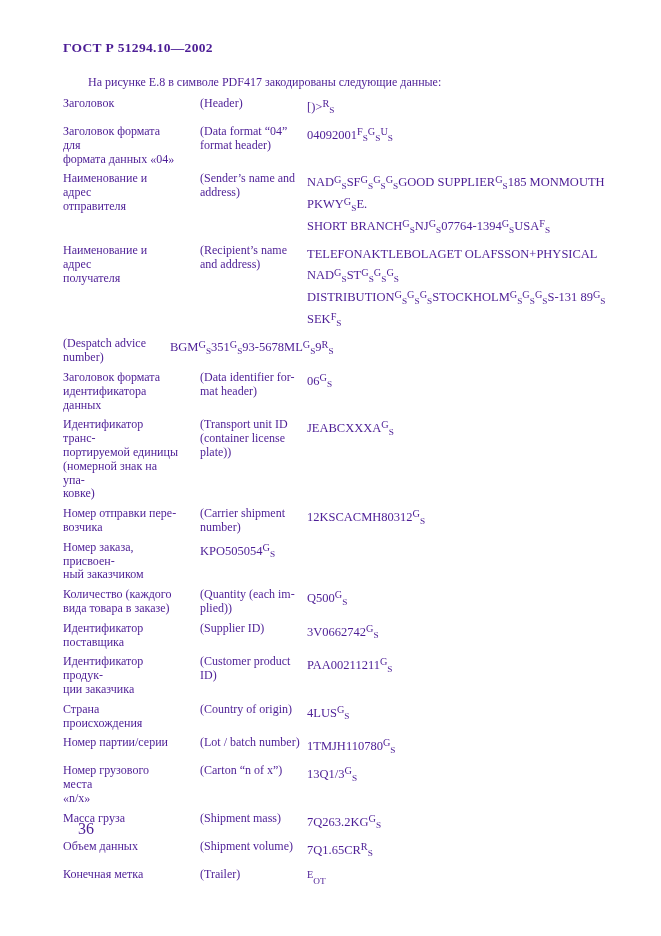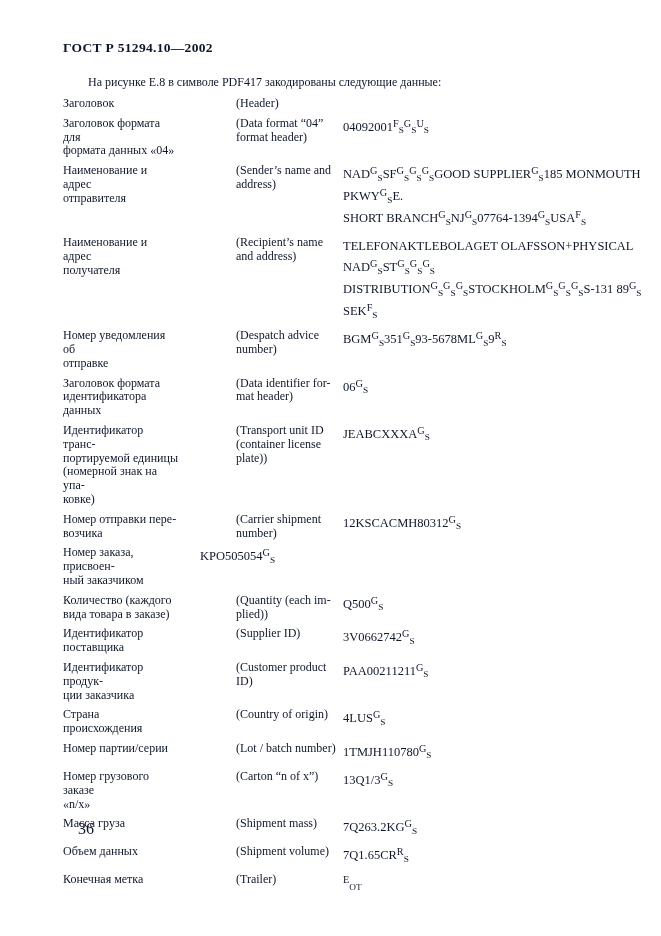--- a/index.html
+++ b/index.html
@@ -7,21 +7,21 @@
     padding: 0;
     background: #e8e8e8;
   }
   .page {
     position: relative;
     width: 661px;
     height: 936px;
     margin: 0 auto;
     background: #ffffff;
     font-family: "Liberation Serif", serif;
-    color: #0f172a;
+    color: #4c1d95;
     overflow: hidden;
   }
   .doc-header {
     position: absolute;
     left: 63px;
     top: 40px;
     font-size: 13.5px;
     font-weight: bold;
     letter-spacing: 0.3px;
   }
@@ -54,21 +54,20 @@
     box-sizing: border-box;
   }
   .col-en {
     width: 107px;
     flex-shrink: 0;
     font-size: 12px;
     line-height: 13.8px;
     white-space: pre-line;
     padding-right: 4px;
     box-sizing: border-box;
-    margin-left: 36px;
   }
   .col-val {
     flex: 1;
     font-size: 12.5px;
   }
   .val-line {
     line-height: 21px;
     min-height: 21px;
     white-space: nowrap;
   }
@@ -98,20 +97,23 @@
 
 <div class="page">
   <div class="doc-header">ГОСТ Р 51294.10—2002</div>
 
   <div class="intro">На рисунке Е.8 в символе PDF417 закодированы следующие данные:</div>
 
   <div class="data-table">
       <div class="row">
         <div class="col-ru">Заголовок</div>
         <div class="col-en">(Header)</div>
+        <div class="col-val">
+          <div class="val-line">[)&gt;<span class="ctrl"><span class="csup">R</span><span class="cssub">S</span></span></div>
+        </div>
       </div>
       <div class="row">
         <div class="col-ru">Заголовок формата для
 формата данных «04»</div>
         <div class="col-en">(Data format “04”
 format header)</div>
         <div class="col-val">
           <div class="val-line">04092001<span class="ctrl"><span class="csup">F</span><span class="cssub">S</span></span><span class="ctrl"><span class="csup">G</span><span class="cssub">S</span></span><span class="ctrl"><span class="csup">U</span><span class="cssub">S</span></span></div>
         </div>
       </div>
@@ -132,22 +134,20 @@
         <div class="col-en">(Recipient’s name
 and address)</div>
         <div class="col-val">
           <div class="val-line">TELEFONAKTLEBOLAGET OLAFSSON+PHYSICAL</div>
           <div class="val-line">NAD<span class="ctrl"><span class="csup">G</span><span class="cssub">S</span></span>ST<span class="ctrl"><span class="csup">G</span><span class="cssub">S</span></span><span class="ctrl"><span class="csup">G</span><span class="cssub">S</span></span><span class="ctrl"><span class="csup">G</span><span class="cssub">S</span></span></div>
           <div class="val-line">DISTRIBUTION<span class="ctrl"><span class="csup">G</span><span class="cssub">S</span></span><span class="ctrl"><span class="csup">G</span><span class="cssub">S</span></span><span class="ctrl"><span class="csup">G</span><span class="cssub">S</span></span>STOCKHOLM<span class="ctrl"><span class="csup">G</span><span class="cssub">S</span></span><span class="ctrl"><span class="csup">G</span><span class="cssub">S</span></span><span class="ctrl"><span class="csup">G</span><span class="cssub">S</span></span>S-131 89<span class="ctrl"><span class="csup">G</span><span class="cssub">S</span></span></div>
           <div class="val-line">SEK<span class="ctrl"><span class="csup">F</span><span class="cssub">S</span></span></div>
         </div>
       </div>
       <div class="row">
-        <div class="col-ru">Номер уведомления об
-отправке</div>
         <div class="col-en">(Despatch advice
 number)</div>
         <div class="col-val">
           <div class="val-line">BGM<span class="ctrl"><span class="csup">G</span><span class="cssub">S</span></span>351<span class="ctrl"><span class="csup">G</span><span class="cssub">S</span></span>93-5678ML<span class="ctrl"><span class="csup">G</span><span class="cssub">S</span></span>9<span class="ctrl"><span class="csup">R</span><span class="cssub">S</span></span></div>
         </div>
       </div>
       <div class="row">
         <div class="col-ru">Заголовок формата
 идентификатора данных</div>
         <div class="col-en">(Data identifier for-
@@ -218,21 +218,21 @@
         </div>
       </div>
       <div class="row">
         <div class="col-ru">Номер партии/серии</div>
         <div class="col-en">(Lot / batch number)</div>
         <div class="col-val">
           <div class="val-line">1TMJH110780<span class="ctrl"><span class="csup">G</span><span class="cssub">S</span></span></div>
         </div>
       </div>
       <div class="row">
-        <div class="col-ru">Номер грузового заказе
+        <div class="col-ru">Номер грузового места
 «n/x»</div>
         <div class="col-en">(Carton “n of x”)</div>
         <div class="col-val">
           <div class="val-line">13Q1/3<span class="ctrl"><span class="csup">G</span><span class="cssub">S</span></span></div>
         </div>
       </div>
       <div class="row">
         <div class="col-ru">Масса груза</div>
         <div class="col-en">(Shipment mass)</div>
         <div class="col-val">

